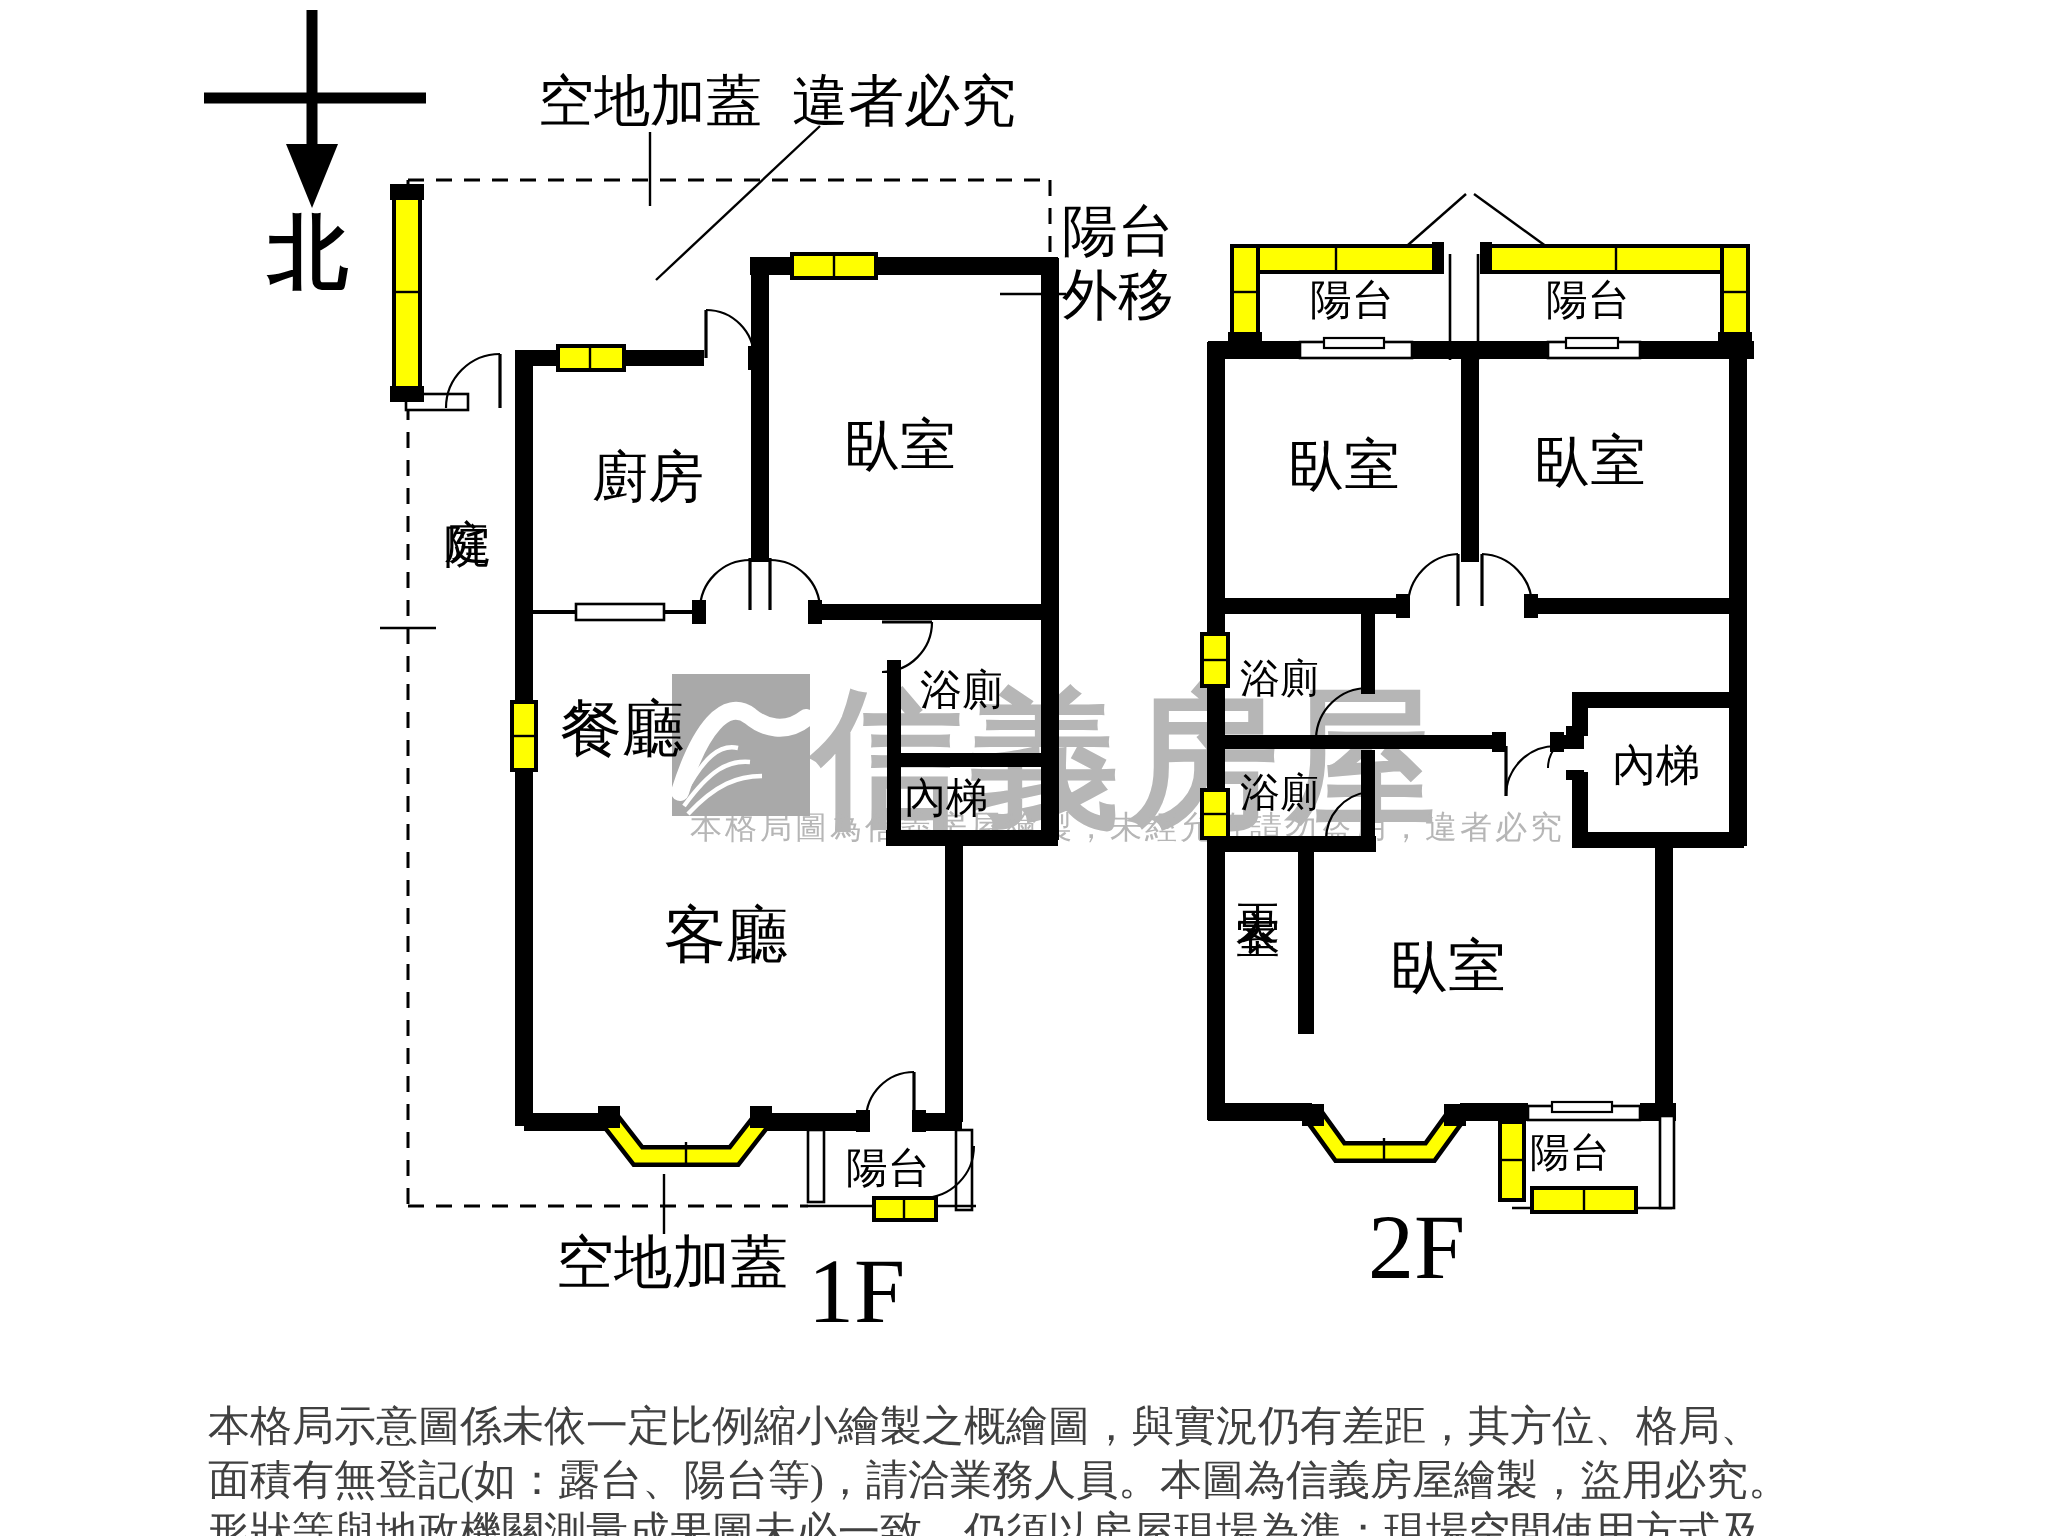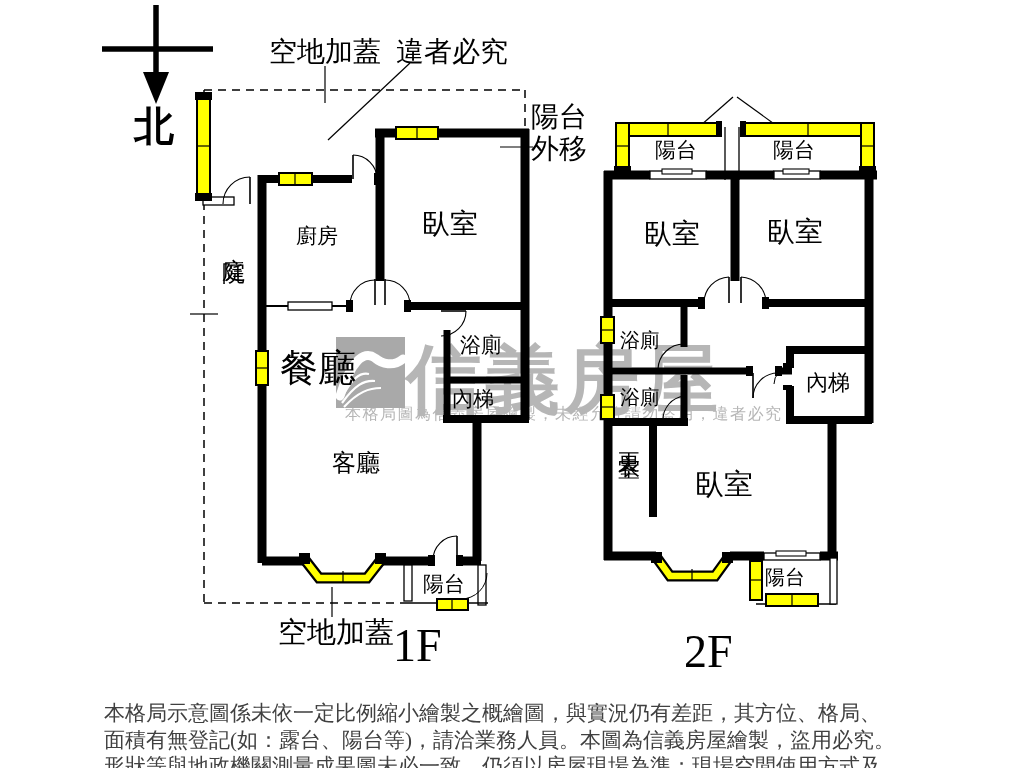--- a/index.html
+++ b/index.html
@@ -9,22 +9,22 @@
   .lbl{position:absolute;white-space:nowrap;line-height:1.15;}
   .v-lbl{position:absolute;writing-mode:vertical-rl;text-orientation:upright;white-space:nowrap;letter-spacing:2px;}
   .wm-brand{position:absolute;left:406px;top:330px;font-size:75px;font-weight:700;
             color:#b6b6b6;letter-spacing:4px;white-space:nowrap;}
   .wm-notice{position:absolute;left:345px;top:404px;font-size:16px;color:#b6b6b6;
              letter-spacing:1.5px;white-space:nowrap;}
   .disclaimer{position:absolute;left:104px;top:676px;width:840px;font-size:21px;
               line-height:26.5px;color:#404040;margin-top:24px;}
   .disclaimer div{white-space:nowrap;}
   .fs20{font-size:20px}.fs21{font-size:21px}.fs22{font-size:22px}.fs23{font-size:23px}
-  .fs27{font-size:21px}.fs28{font-size:28px}.fs29{font-size:29px}.fs31{font-size:38px}
-  .fs32{font-size:24px}.fs40{font-size:40px;font-weight:700}.fs46{font-size:46px}
+  .fs27{font-size:28px}.fs28{font-size:28px}.fs29{font-size:29px}.fs31{font-size:31px}
+  .fs32{font-size:31px}.fs40{font-size:40px;font-weight:700}.fs46{font-size:46px}
 </style>
 </head>
 <body>
 
 <div class="stage">
 
   <div class="wm-brand">信義房屋</div>
   <div class="wm-notice">本格局圖為信義房屋繪製，未經允許請勿盜用，違者必究</div>
 
   <svg width="1024" height="768" viewBox="0 0 1024 768">
@@ -219,22 +219,22 @@
   <div class="lbl fs28" style="left:396px;top:36px">違者必究</div>
 
   <div class="lbl fs28" style="left:531px;top:101px">
     <div>陽台</div>
     <div>外移</div>
   </div>
 
 
   <div class="lbl fs29" style="left:278px;top:616px">空地加蓋</div>
 
-  <div class="lbl fs46" style="left:393px;top:620px">1F</div>
-  <div class="lbl fs46" style="left:684px;top:626px">2F</div>
+  <div class="lbl fs46" style="left:404px;top:620px">1F</div>
+  <div class="lbl fs46" style="left:684px;top:598px">2F</div>
 
   <div class="v-lbl fs23" style="left:218px;top:240px">庭院</div>
   <div class="lbl fs27" style="left:296px;top:224px">廚房</div>
   <div class="lbl fs28" style="left:422px;top:208px">臥室</div>
   <div class="lbl fs31" style="left:280px;top:347px">餐廳</div>
   <div class="lbl fs21" style="left:460px;top:333px">浴廁</div>
   <div class="lbl fs21" style="left:452px;top:387px">內梯</div>
   <div class="lbl fs32" style="left:332px;top:450px">客廳</div>
   <div class="lbl fs21" style="left:423px;top:572px">陽台</div>
 

